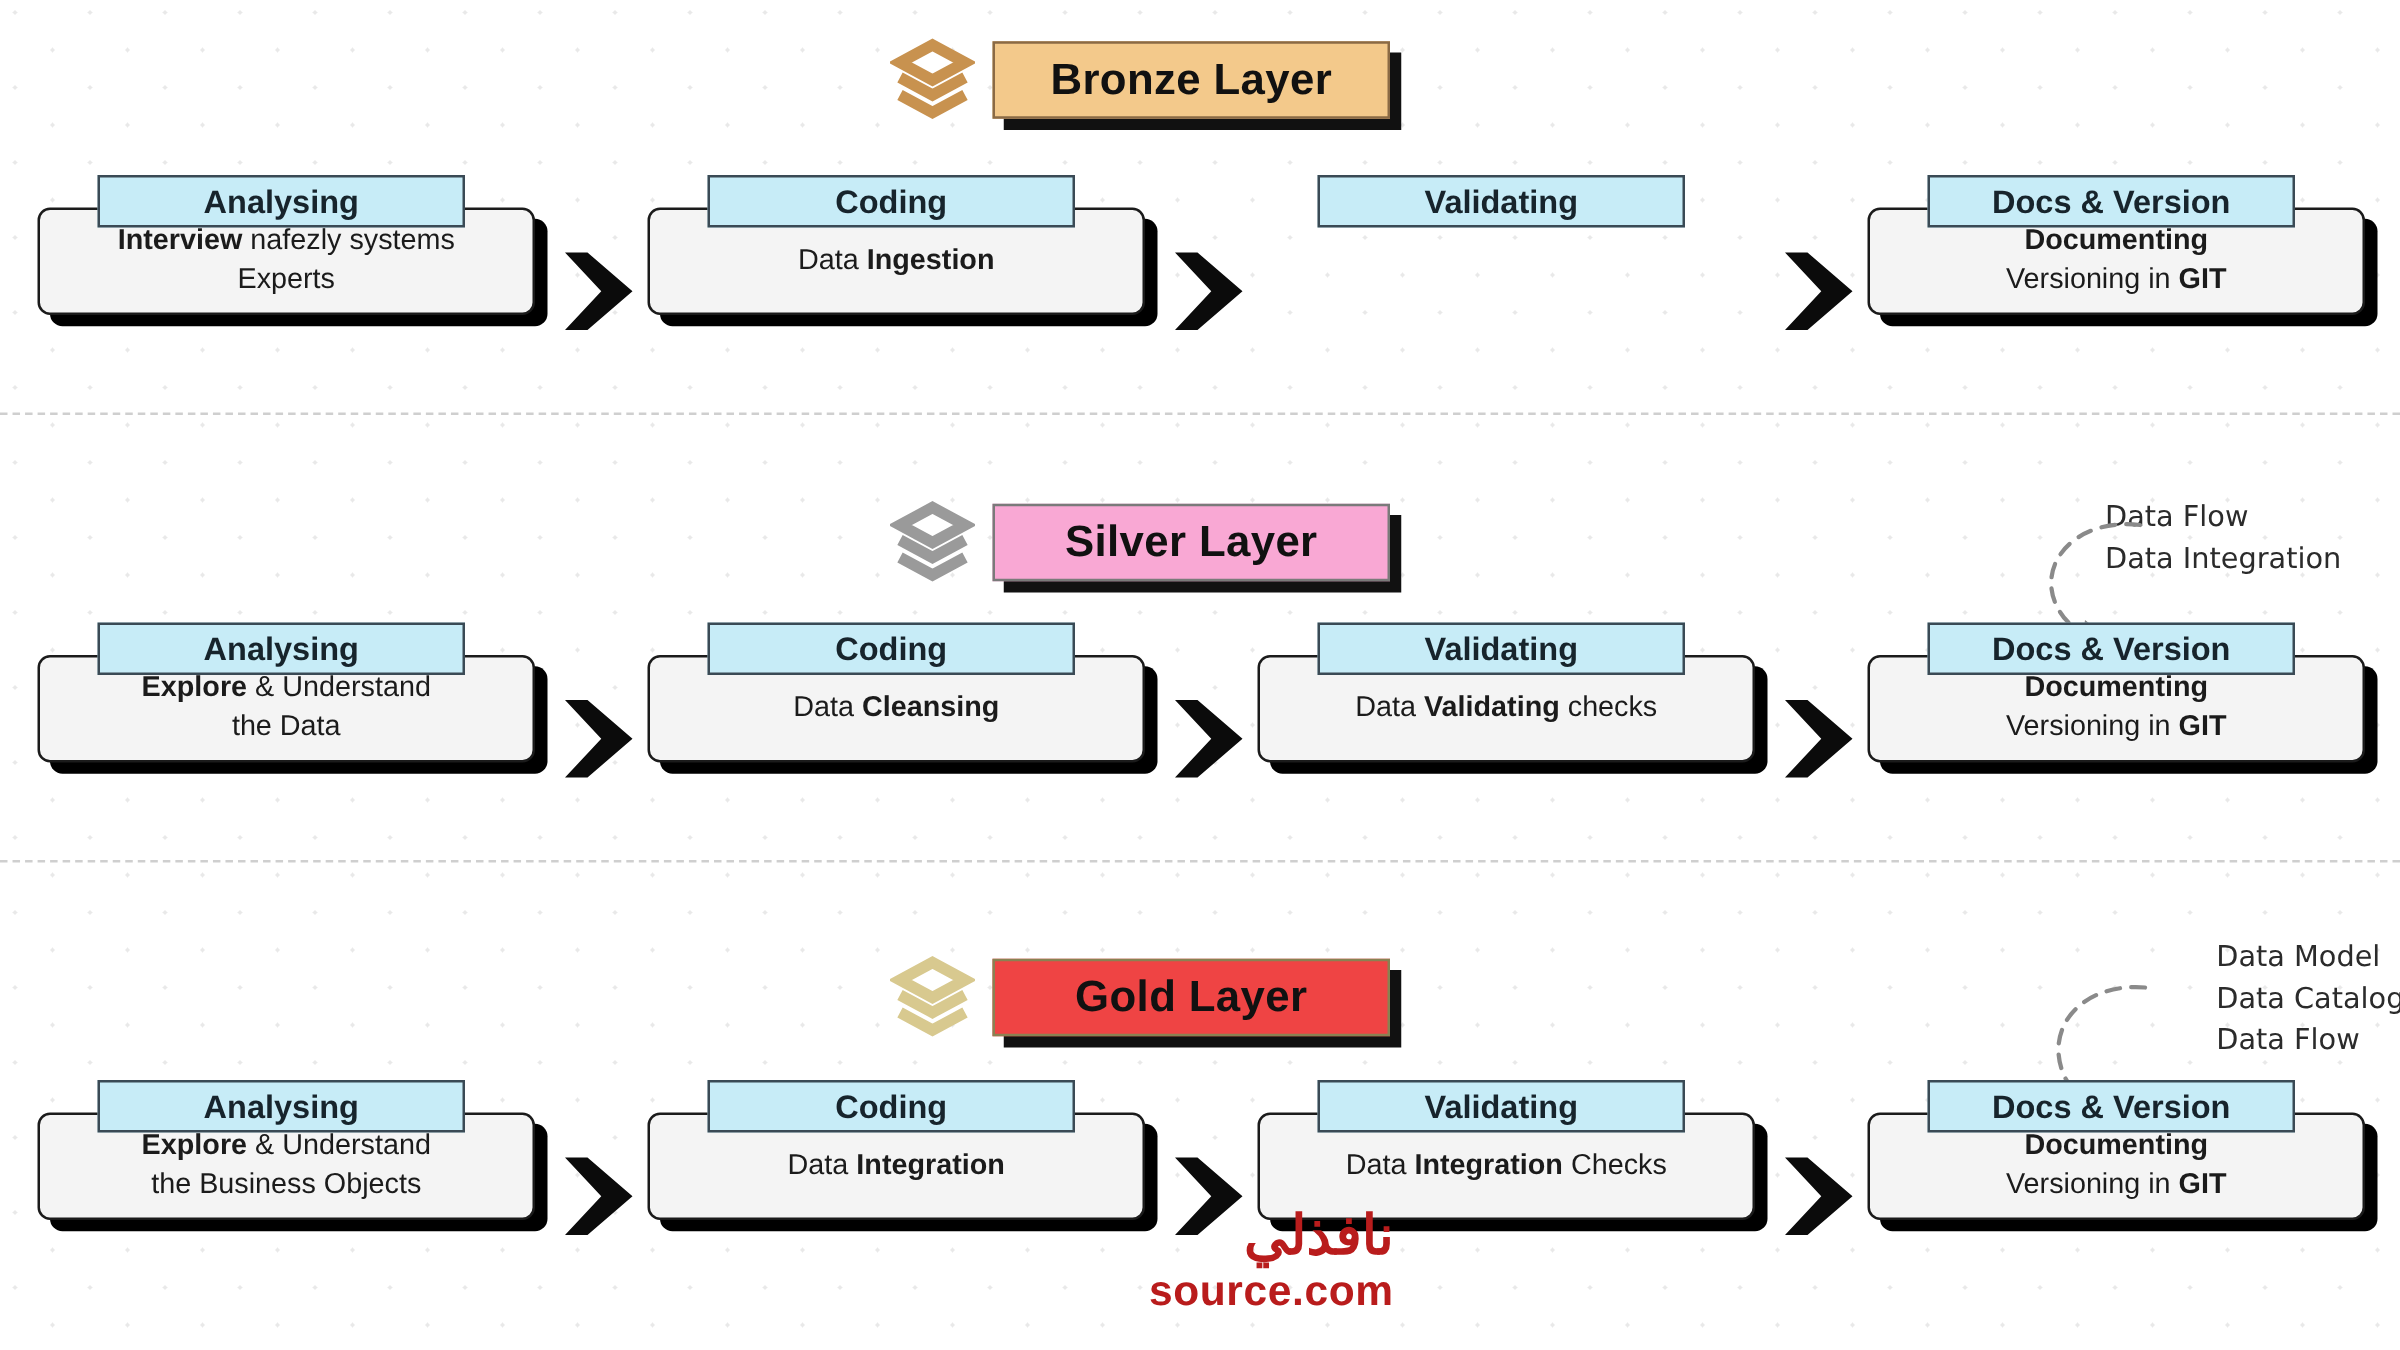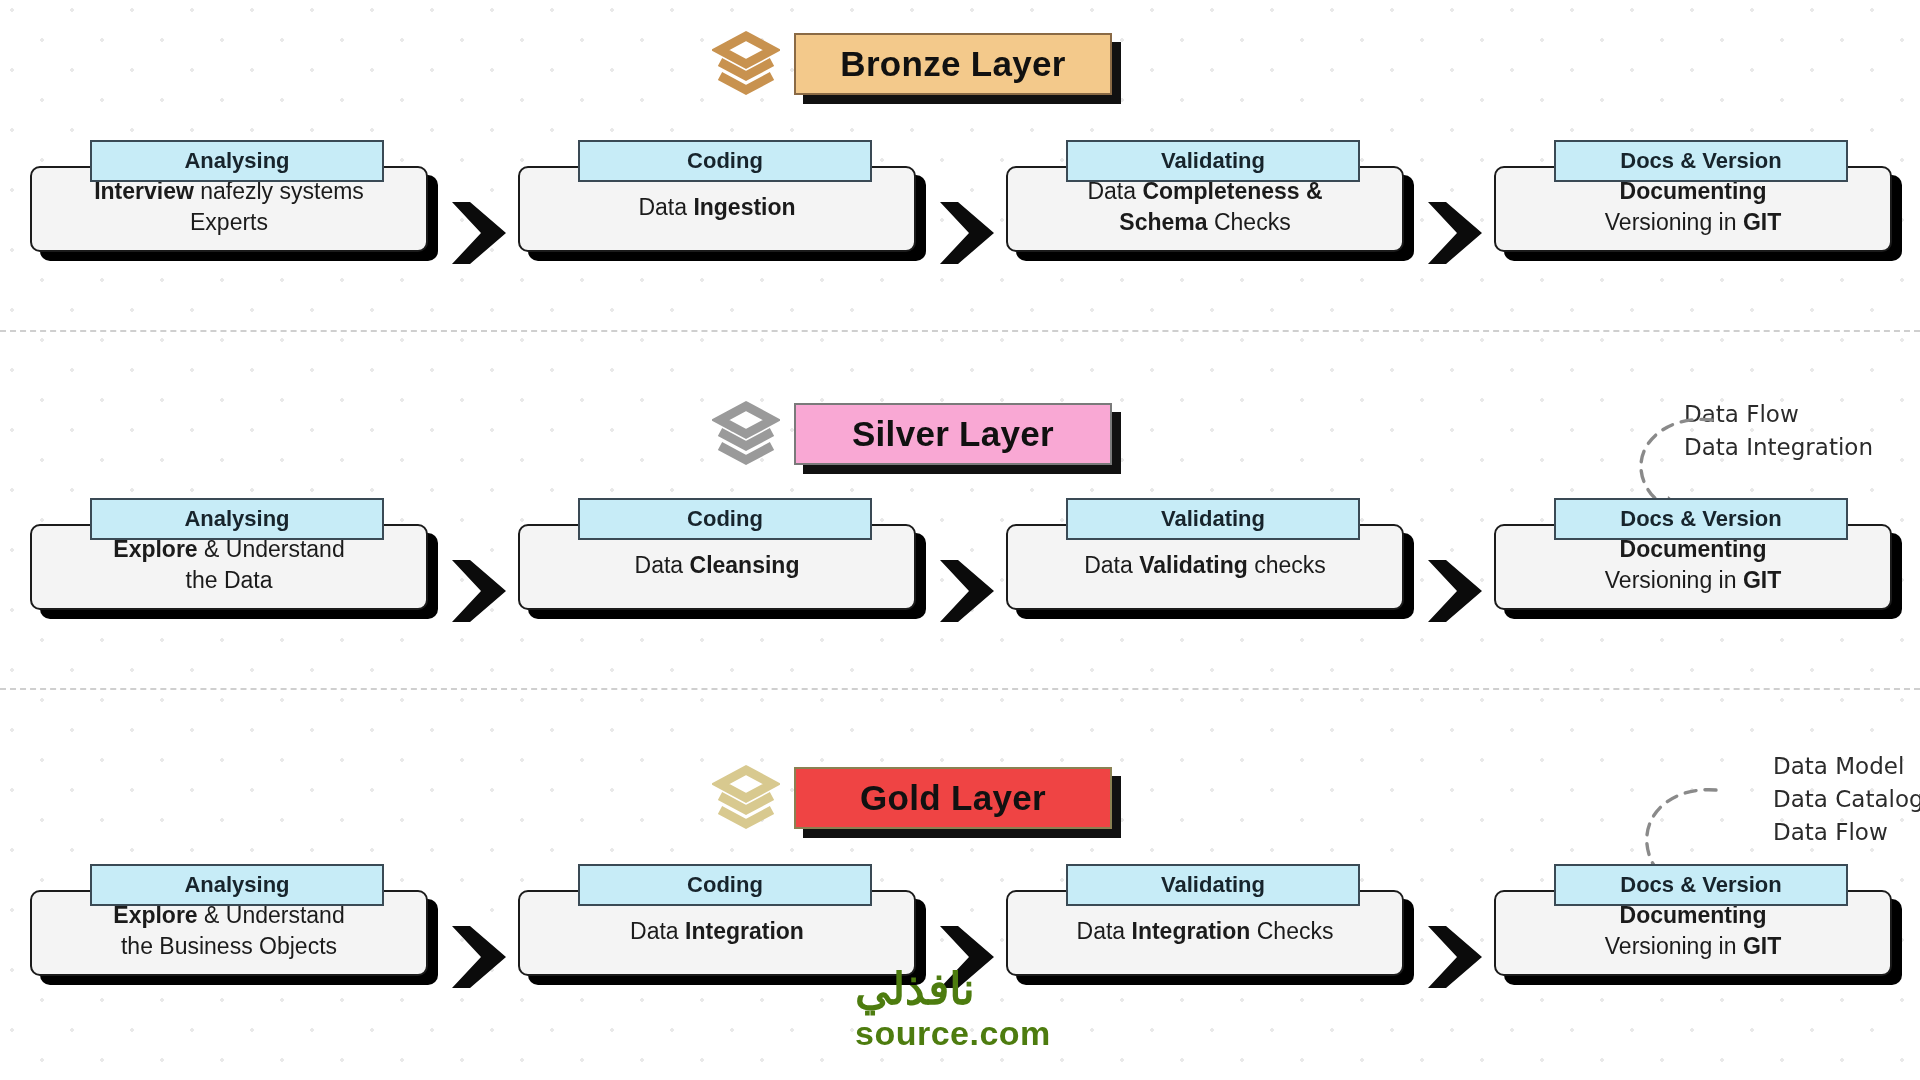--- a/index.html
+++ b/index.html
@@ -88,30 +88,30 @@
   .stage-text {
     font-size: 23px;
     line-height: 31px;
     color: #1b1b1b;
     font-weight: 400;
   }
   .stage-text b { font-weight: bold; }
 
   .stage-title {
     position: absolute;
-    left: 60px;
+    left: 48px;
     top: 0;
     width: 294px;
     height: 42px;
     background: #c7ecf7;
     border: 2px solid #3a4a55;
     display: flex;
     align-items: center;
     justify-content: center;
-    font-size: 22px;
+    font-size: 26px;
     font-weight: bold;
     color: #17242c;
     z-index: 4;
   }
 
   
   .chev {
     position: absolute;
     width: 62px;
     height: 70px;
@@ -130,22 +130,22 @@
   .callout-arrow {
     position: absolute;
   }
 
   
   .watermark {
     position: absolute;
     left: 855;
     top: 965px;
     width: 260px;
-    text-align: left;
-    color: #4d7c0f;
+    text-align: right;
+    color: #b91c1c;
     user-select: none;
     pointer-events: none;
     z-index: 2;
   }
   .wm-ar { font-size: 44px; font-weight: bold; line-height: 48px; letter-spacing: 2px; }
   .wm-en { font-size: 34px; font-weight: bold; line-height: 40px; letter-spacing: .5px; }
 </style>
 </head>
 <body>
 
@@ -192,26 +192,20 @@
   </div>
 
   <div class="chev" style="left:936px; top:198px;">
     <svg viewBox="0 0 62 70">
         <path d="M4 4 L33 35 L4 66 L22 66 L58 35 L22 4 Z" fill="#0b0b0b"></path>
       </svg>
   </div>
 
   <div class="stage" style="left:1006px; top:140px;">
     <div class="stage-title">Validating</div>
-    <div class="stage-body">
-      <div class="stage-text">
-        <span><span>Data </span><b>Completeness &amp;</b></span><br>
-        <span><b>Schema</b><span> Checks</span></span>
-      </div>
-    </div>
   </div>
 
   <div class="chev" style="left:1424px; top:198px;">
     <svg viewBox="0 0 62 70">
         <path d="M4 4 L33 35 L4 66 L22 66 L58 35 L22 4 Z" fill="#0b0b0b"></path>
       </svg>
   </div>
 
   <div class="stage" style="left:1494px; top:140px;">
     <div class="stage-title">Docs &amp; Version</div>

